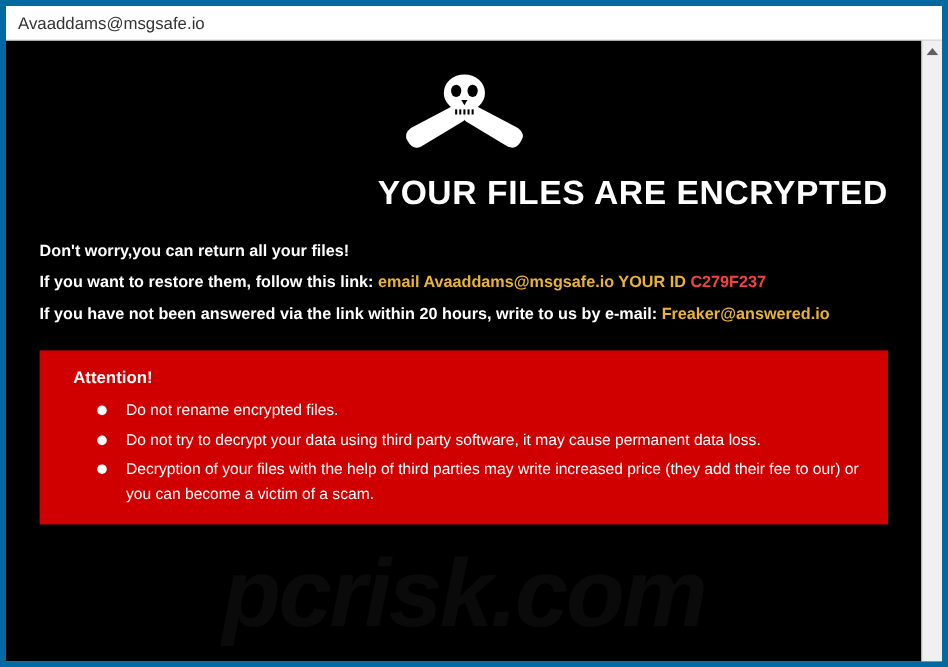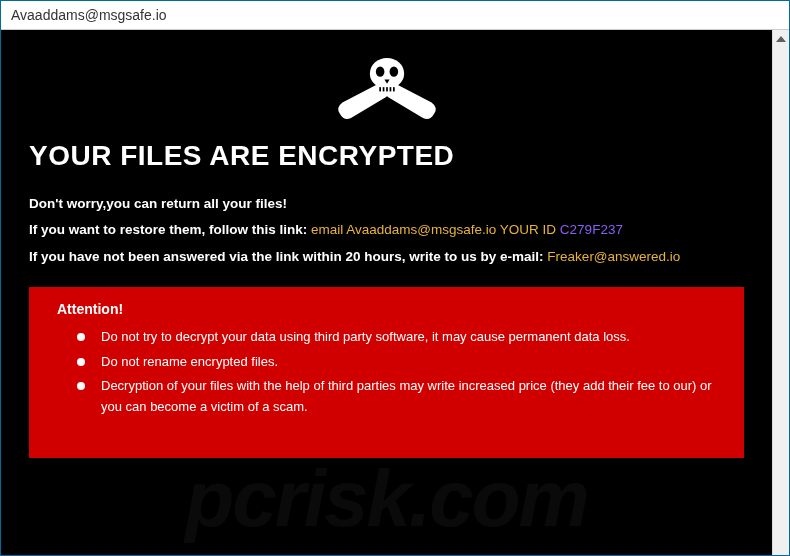--- a/index.html
+++ b/index.html
@@ -11,21 +11,21 @@
       font-family: Arial, sans-serif;
       background: #f0f0f0;
       width: 790px;
       height: 556px;
       overflow: hidden;
     }
     .window {
       width: 790px;
       height: 556px;
       background: white;
-      border: 1px solid #0369a1;
+      border: 5px solid #0369a1;
       display: flex;
       flex-direction: column;
     }
     .titlebar {
       background: #fff;
       color: #333;
       padding: 6px 10px;
       font-size: 14px;
       border-bottom: 1px solid #ccc;
     }
@@ -62,39 +62,39 @@
     }
     .skull-wrap {
       text-align: center;
       margin-bottom: 8px;
     }
     .skull-svg {
       width: 120px;
       height: 80px;
     }
     .headline {
-      text-align: left;
+      text-align: right;
       font-size: 28px;
       font-weight: bold;
       letter-spacing: 0.5px;
       margin-bottom: 22px;
       color: #fff;
     }
     .line {
       font-size: 13.5px;
       font-weight: bold;
       margin-bottom: 6px;
       line-height: 1.5;
     }
-    .line .yellow { color: #e8b339; font-weight: normal; }
-    .line .red { color: #8b5cf6; font-weight: normal; }
+    .line .yellow { color: #e8b339; font-weight: bold; }
+    .line .red { color: #ef4444; font-weight: bold; }
     .attention-box {
       background: #d10000;
       margin-top: 20px;
-      padding: 14px 20px 36px 28px;
+      padding: 14px 20px 10px 28px;
       color: #fff;
     }
     .attention-title {
       font-size: 14px;
       font-weight: bold;
       margin-bottom: 10px;
     }
     .attention-list {
       list-style: none;
       padding-left: 20px;
@@ -170,22 +170,22 @@
         <span>If you want to restore them, follow this link: </span><span class="yellow">email </span><span class="yellow">Avaaddams@msgsafe.io</span><span class="yellow"> YOUR ID </span><span class="red">C279F237</span>
       </div>
 
       <div class="line">
         <span>If you have not been answered via the link within 20 hours, write to us by e-mail: </span><span class="yellow">Freaker@answered.io</span>
       </div>
 
       <div class="attention-box">
         <div class="attention-title">Attention!</div>
         <ul class="attention-list">
+          <li>Do not rename encrypted files.</li>
           <li>Do not try to decrypt your data using third party software, it may cause permanent data loss.</li>
-          <li>Do not rename encrypted files.</li>
           <li>Decryption of your files with the help of third parties may write increased price (they add their fee to our) or you can become a victim of a scam.</li>
         </ul>
       </div>
 
       <div class="watermark">pcrisk.com</div>
     </div>
 
     <div class="scrollbar-track">
       <div class="scroll-up">
         <svg width="10" height="6" viewBox="0 0 10 6">

